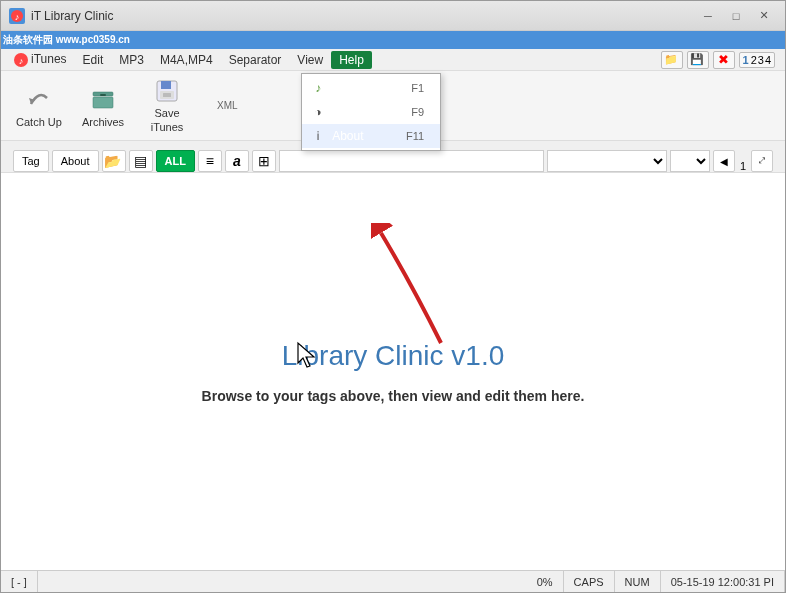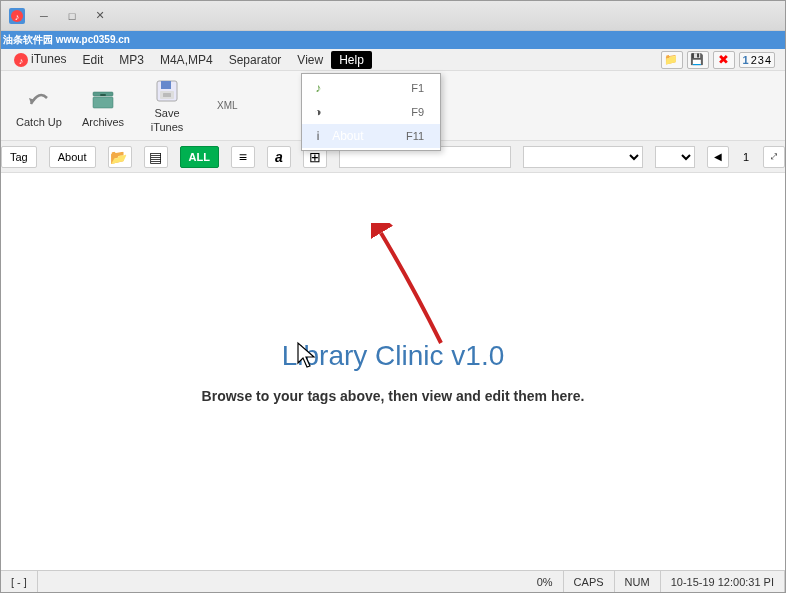--- a/index.html
+++ b/index.html
@@ -97,21 +97,21 @@
     }
 
     .menu-item {
       padding: 2px 8px;
       cursor: pointer;
       font-size: 12px;
       color: #333;
       border-radius: 2px;
       position: relative;
     }
-    .menu-item.active { background: #000000; color: white; }
+    .menu-item.active { background: #15803d; color: white; }
 
     
     .dropdown-menu {
       position: absolute;
       top: 22px;
       left: 0;
       background: white;
       border: 1px solid #aaa;
       box-shadow: 2px 2px 6px rgba(0,0,0,0.2);
       z-index: 100;
@@ -181,24 +181,24 @@
       color: #333;
       text-align: center;
       line-height: 1.2;
     }
 
     
     .tag-bar {
       background: #f0f0f0;
       height: 32px;
       display: flex;
-      align-items: center;
-      padding: 0 0;
+      align-items: flex-end;
+      padding: 0 12px;
       border-bottom: 1px solid #ddd;
-      gap: 12px;
+      gap: 3px;
     }
 
     .tag-btn {
       padding: 2px 8px;
       border: 1px solid #ccc;
       background: white;
       cursor: pointer;
       font-size: 11px;
       border-radius: 2px;
       height: 22px;
@@ -361,20 +361,21 @@
 
 <div class="window">
 
   <div class="title-bar">
     <div class="title-bar-icon">
       <svg width="14" height="14" viewBox="0 0 14 14">
         <circle cx="7" cy="7" r="6" fill="#ff4444"></circle>
         <text x="7" y="11" text-anchor="middle" fill="white" font-size="9" font-weight="bold">♪</text>
       </svg>
     </div>
+    <span class="title-text">iT Library Clinic</span>
     <div class="window-controls">
       <button class="win-btn">─</button>
       <button class="win-btn">□</button>
       <button class="win-btn close">✕</button>
     </div>
   </div>
 
   <div class="watermark-bar">
     <span class="watermark-text">油条软件园  www.pc0359.cn</span>
   </div>
@@ -518,16 +519,16 @@
     <div class="status-segment">
       <span>0%</span>
     </div>
     <div class="status-segment">
       <span>CAPS</span>
     </div>
     <div class="status-segment">
       <span>NUM</span>
     </div>
     <div class="status-segment">
-      <span>10-15-19  12:00:31 PI</span>
+      <span>05-15-19  12:00:31 PI</span>
     </div>
   </div>
 </div>
 
 </body></html>

